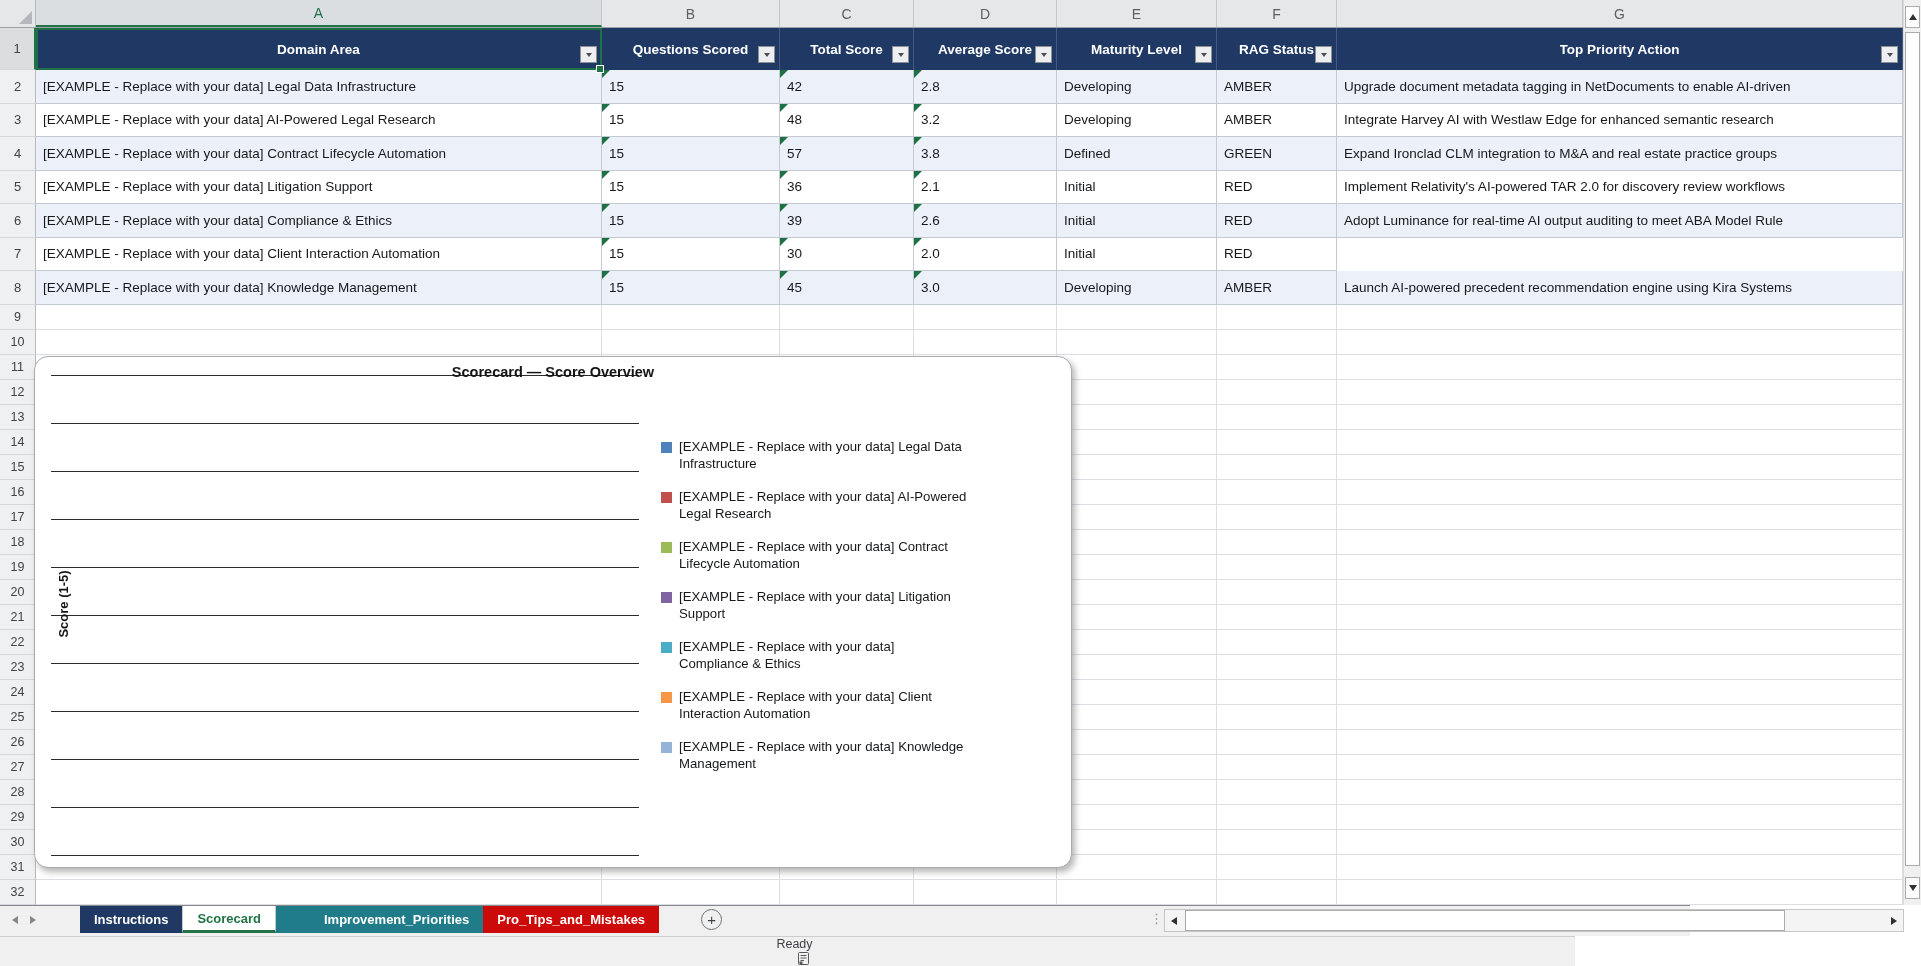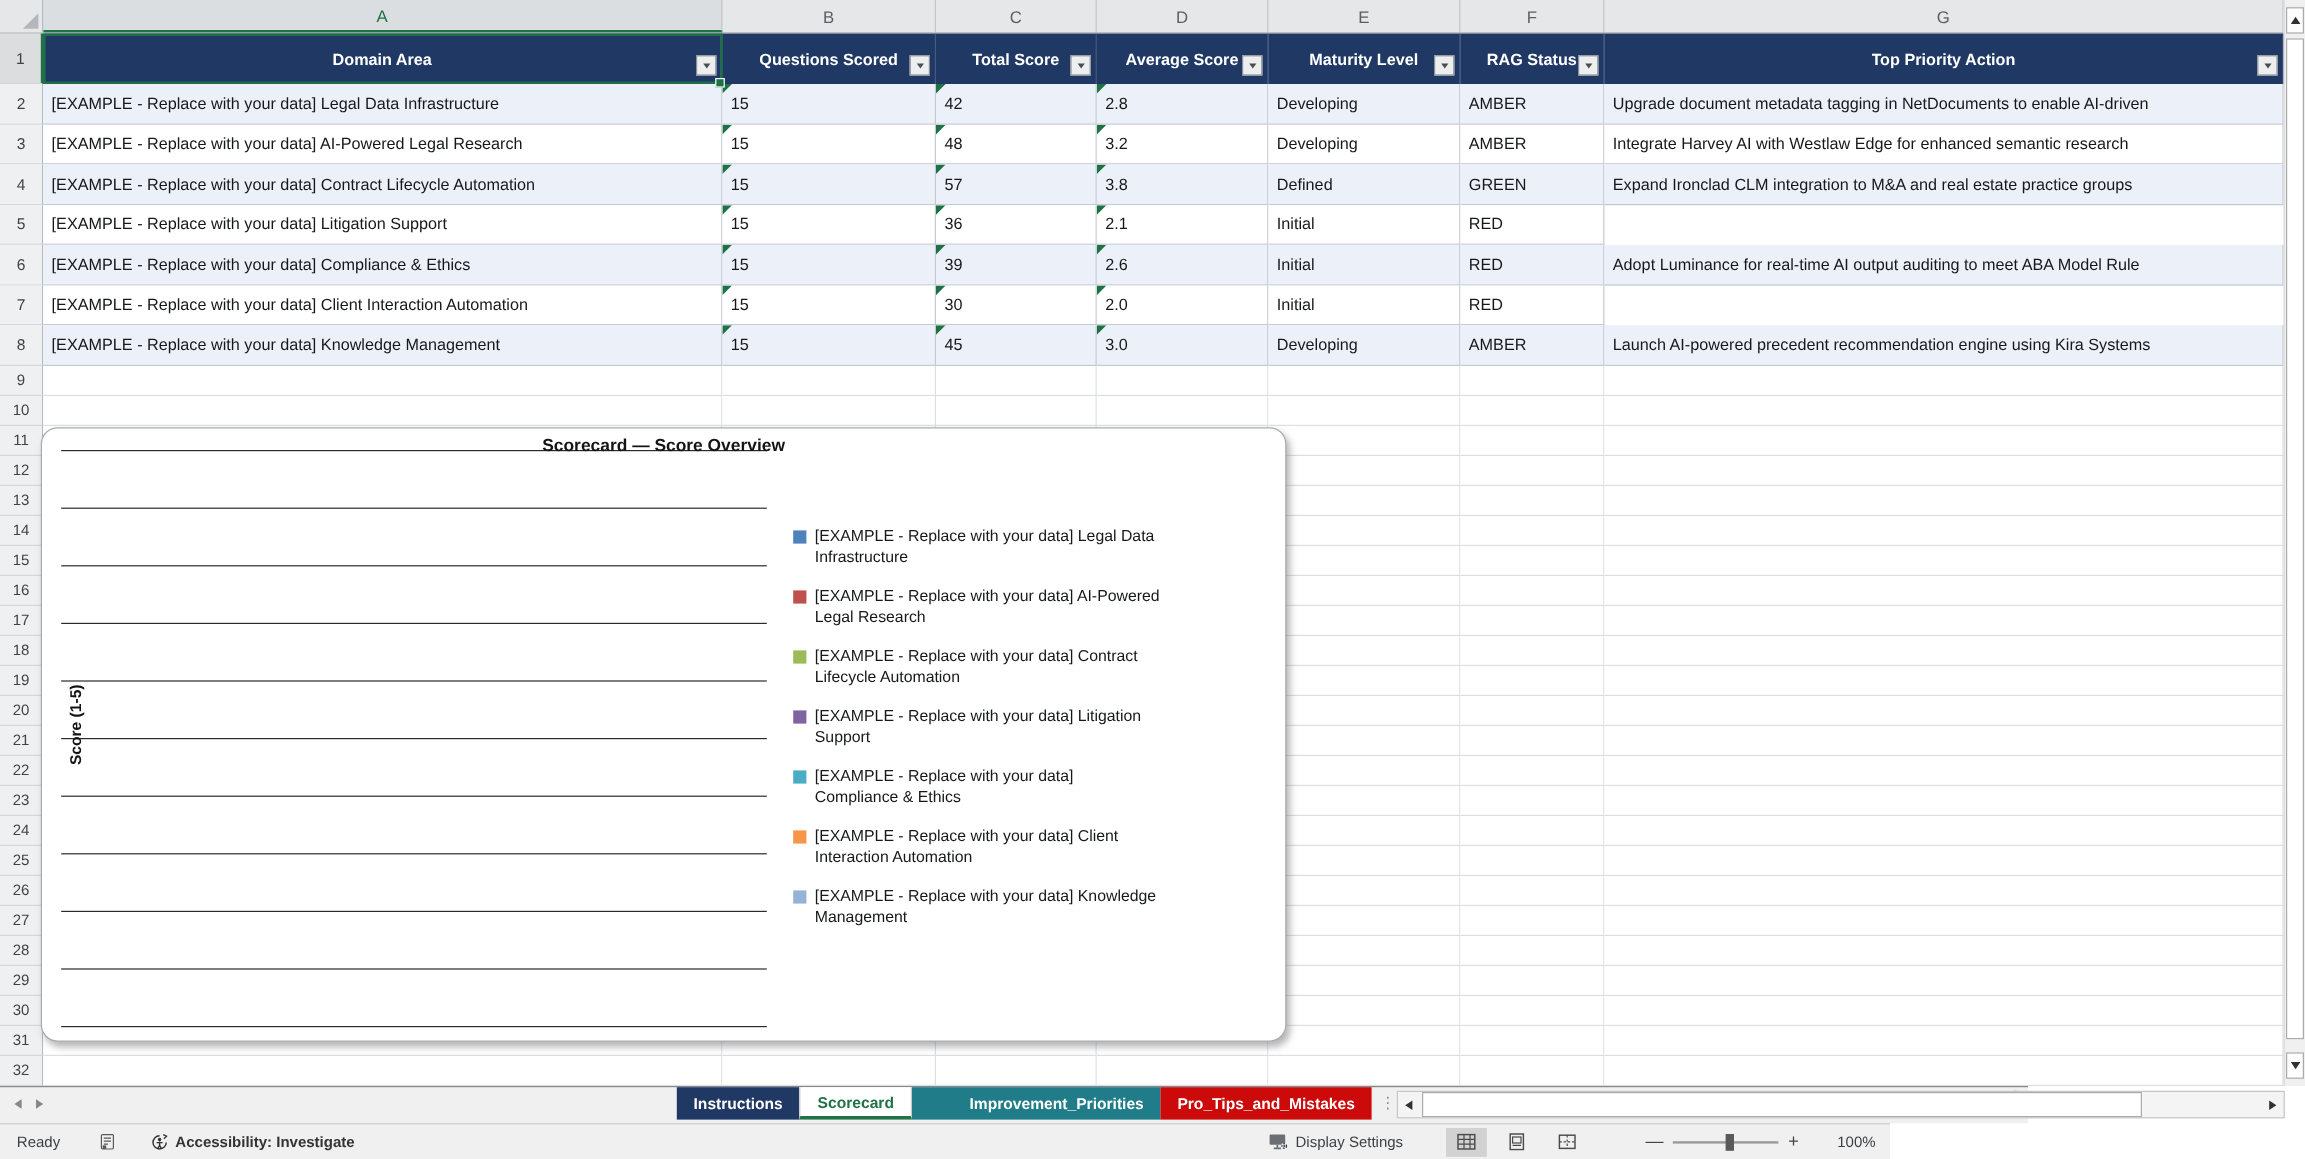--- a/index.html
+++ b/index.html
@@ -49,35 +49,35 @@
   
   .vscroll{position:absolute;right:0;top:0;width:18px;height:905px;background:#F0F0F0;border-left:1px solid #DADADA;box-sizing:border-box;z-index:12;}
   .vs-btn{position:absolute;left:1px;width:15px;height:22px;background:#FDFDFD;border:1px solid #ABABAB;box-sizing:border-box;display:flex;align-items:center;justify-content:center;}
   .vs-thumb{position:absolute;left:1px;top:32px;width:15px;height:834px;background:#fff;border:1px solid #ABABAB;box-sizing:border-box;}
   .tri-up{width:0;height:0;border-left:4.5px solid transparent;border-right:4.5px solid transparent;border-bottom:6px solid #2F3133;}
   .tri-down{width:0;height:0;border-left:4.5px solid transparent;border-right:4.5px solid transparent;border-top:6px solid #2F3133;}
   .tri-left{width:0;height:0;border-top:4.5px solid transparent;border-bottom:4.5px solid transparent;border-right:6px solid #2F3133;}
   .tri-right{width:0;height:0;border-top:4.5px solid transparent;border-bottom:4.5px solid transparent;border-left:6px solid #2F3133;}
 
   
-  .tabbar{position:absolute;left:0;top:905px;width:1690px;height:31px;background:#F0F0F0;border-top:1px solid #85898C;box-sizing:border-box;display:flex;align-items:flex-start;z-index:11;justify-content:space-between;}
+  .tabbar{position:absolute;left:0;top:905px;width:1690px;height:31px;background:#F0F0F0;border-top:1px solid #85898C;box-sizing:border-box;display:flex;align-items:flex-start;z-index:11;}
   .tab-nav{margin-top:10px;display:flex;align-items:center;}
   .tab-nav .nav-t{margin-left:12px;opacity:.55;}
   .tabs{display:flex;margin-left:44px;height:27px;}
   .stab{height:27px;display:flex;align-items:center;padding:0 14px;color:#fff;font-size:13px;font-weight:bold;box-sizing:border-box;flex:none;}
   .stab.active{background:#fff;color:#217346;border-bottom:3px solid #217346;border-left:1px solid #C8C8C8;border-right:1px solid #C8C8C8;}
   .addbtn{width:21px;height:21px;border-radius:50%;border:1px solid #6E7276;color:#3F4347;display:flex;align-items:center;justify-content:center;font-size:15px;margin:3px 0 0 42px;box-sizing:border-box;}
   .splitter{position:absolute;left:1150px;top:5px;color:#8E8E8E;font-size:13px;letter-spacing:-2px;}
   .hscroll{position:absolute;left:1164px;top:3px;width:740px;height:23px;background:#F4F4F4;border:1px solid #C6C6C6;box-sizing:border-box;display:flex;align-items:center;}
   .hs-arrow{width:18px;display:flex;align-items:center;justify-content:center;flex:none;}
   .hs-thumb{height:21px;width:600px;background:#fff;border:1px solid #ABABAB;box-sizing:border-box;margin-left:2px;flex:none;}
   .hs-space{flex:1;}
 
   
-  .statusbar{position:absolute;left:0;top:936px;width:1575px;height:30px;background:#F0F0F0;border-top:1px solid #CDCDCD;box-sizing:border-box;display:flex;align-items:center;font-size:12.5px;color:#3C3F42;z-index:11;}
+  .statusbar{position:absolute;left:0;top:936px;width:1575px;height:30px;background:#F0F0F0;border-top:1px solid #CDCDCD;box-sizing:border-box;display:flex;align-items:center;font-size:12.5px;color:#3C3F42;z-index:11;flex-direction:column;}
   .sb-ready{margin-left:14px;}
   .sb-ico{display:flex;align-items:center;justify-content:center;}
   .sb-macro{margin-left:32px;}
   .sb-acc{margin-left:28px;display:flex;align-items:center;gap:5px;font-weight:bold;color:#333;text-align:right;}
   .sb-right{margin-left:auto;display:flex;align-items:center;}
   .sb-display{display:flex;align-items:center;gap:5px;margin-right:36px;}
   .viewbtns{display:flex;align-items:center;gap:8px;margin-right:40px;}
   .viewbtn{width:34px;height:24px;display:flex;align-items:center;justify-content:center;}
   .viewbtn.active{background:#D2D2D2;}
   .zoomctl{display:flex;align-items:center;margin-right:12px;}
@@ -252,20 +252,23 @@
           </div>
           <div class="dcell c-D">
             <i class="err-tri"></i>
             <span>2.1</span>
           </div>
           <div class="dcell c-E">
             <span>Initial</span>
           </div>
           <div class="dcell c-F">
             <span>RED</span>
+          </div>
+          <div class="dcell c-G">
+            <span>Implement Relativity's AI-powered TAR 2.0 for discovery review workflows</span>
           </div>
         </div>
         <div class="drow band">
           <div class="rowhead">6</div>
           <div class="dcell c-A">
             <span>[EXAMPLE - Replace with your data] Compliance &amp; Ethics</span>
           </div>
           <div class="dcell c-B">
             <i class="err-tri"></i>
             <span>15</span>

